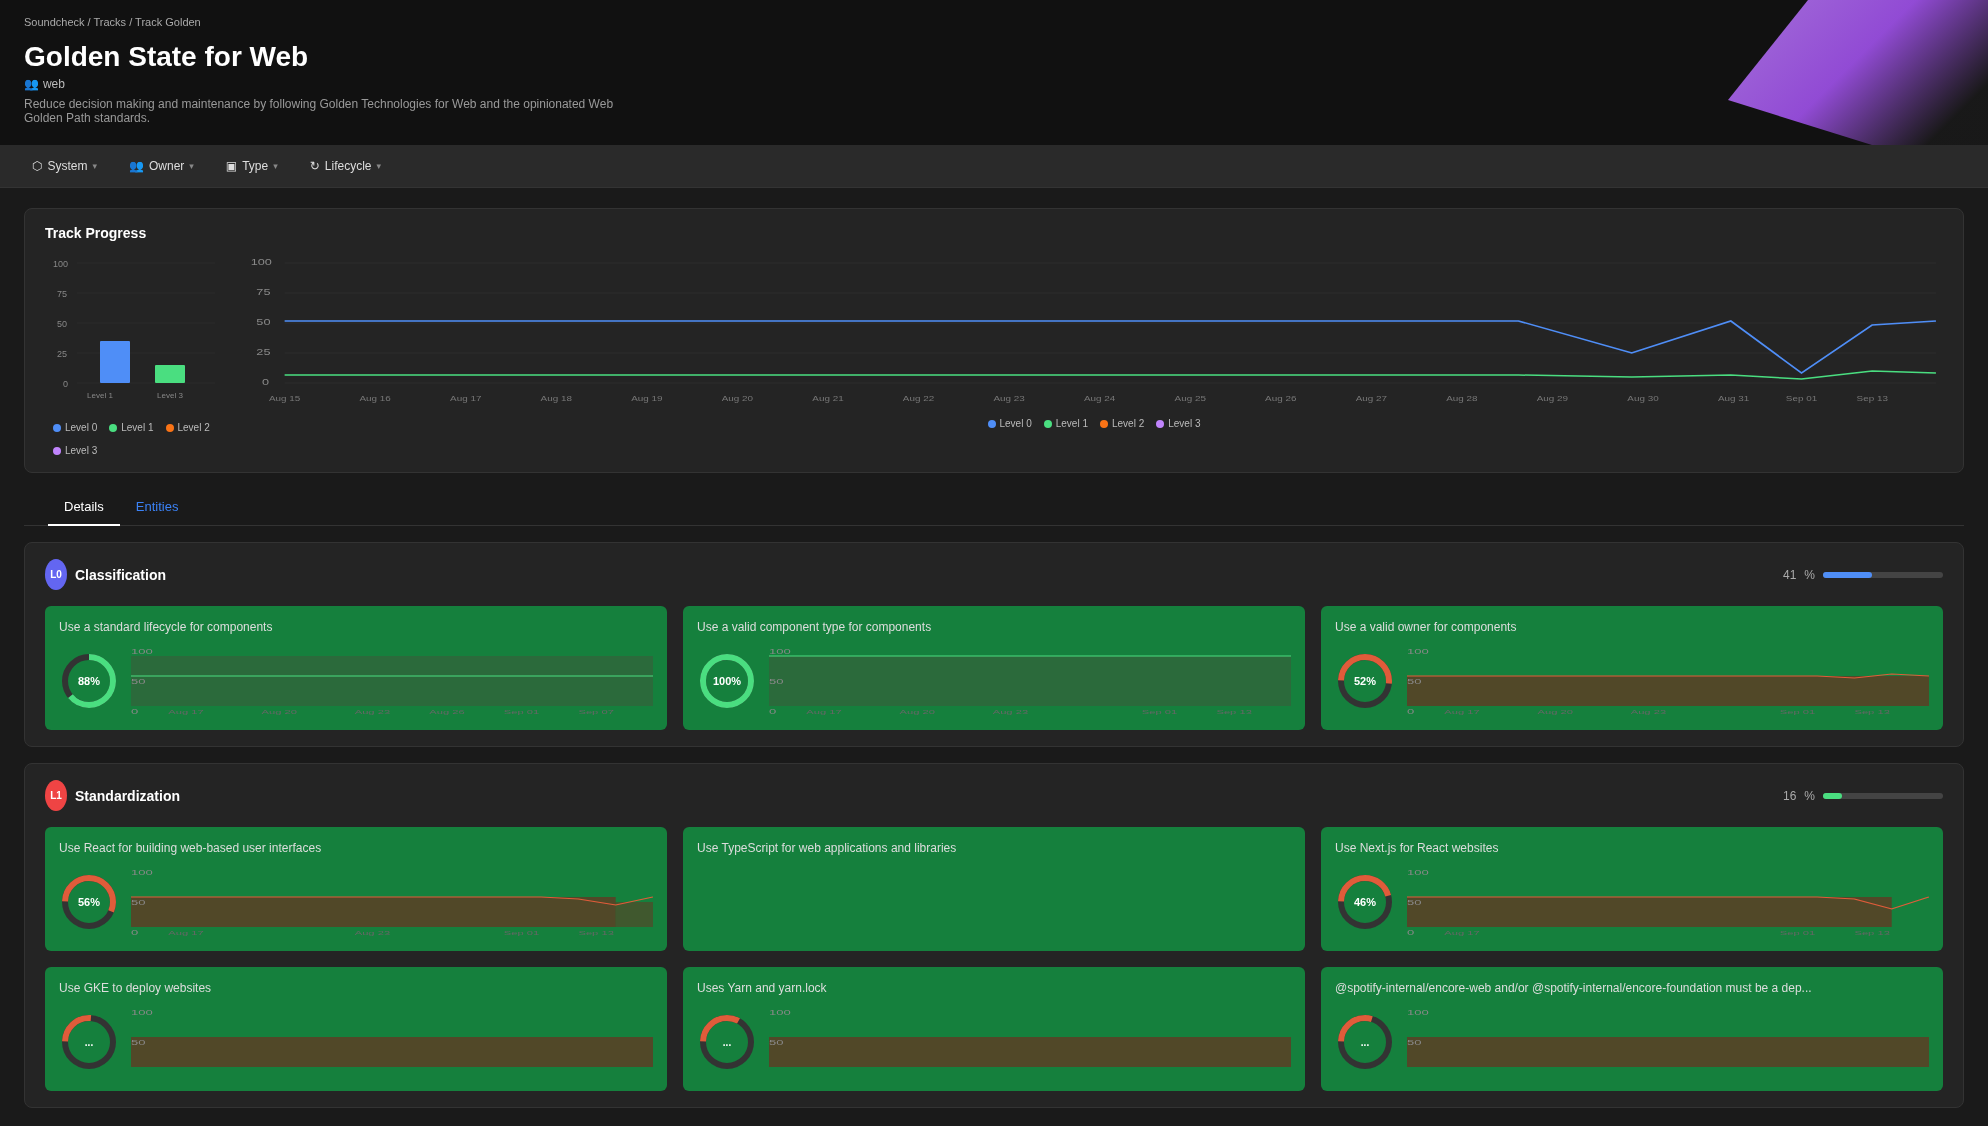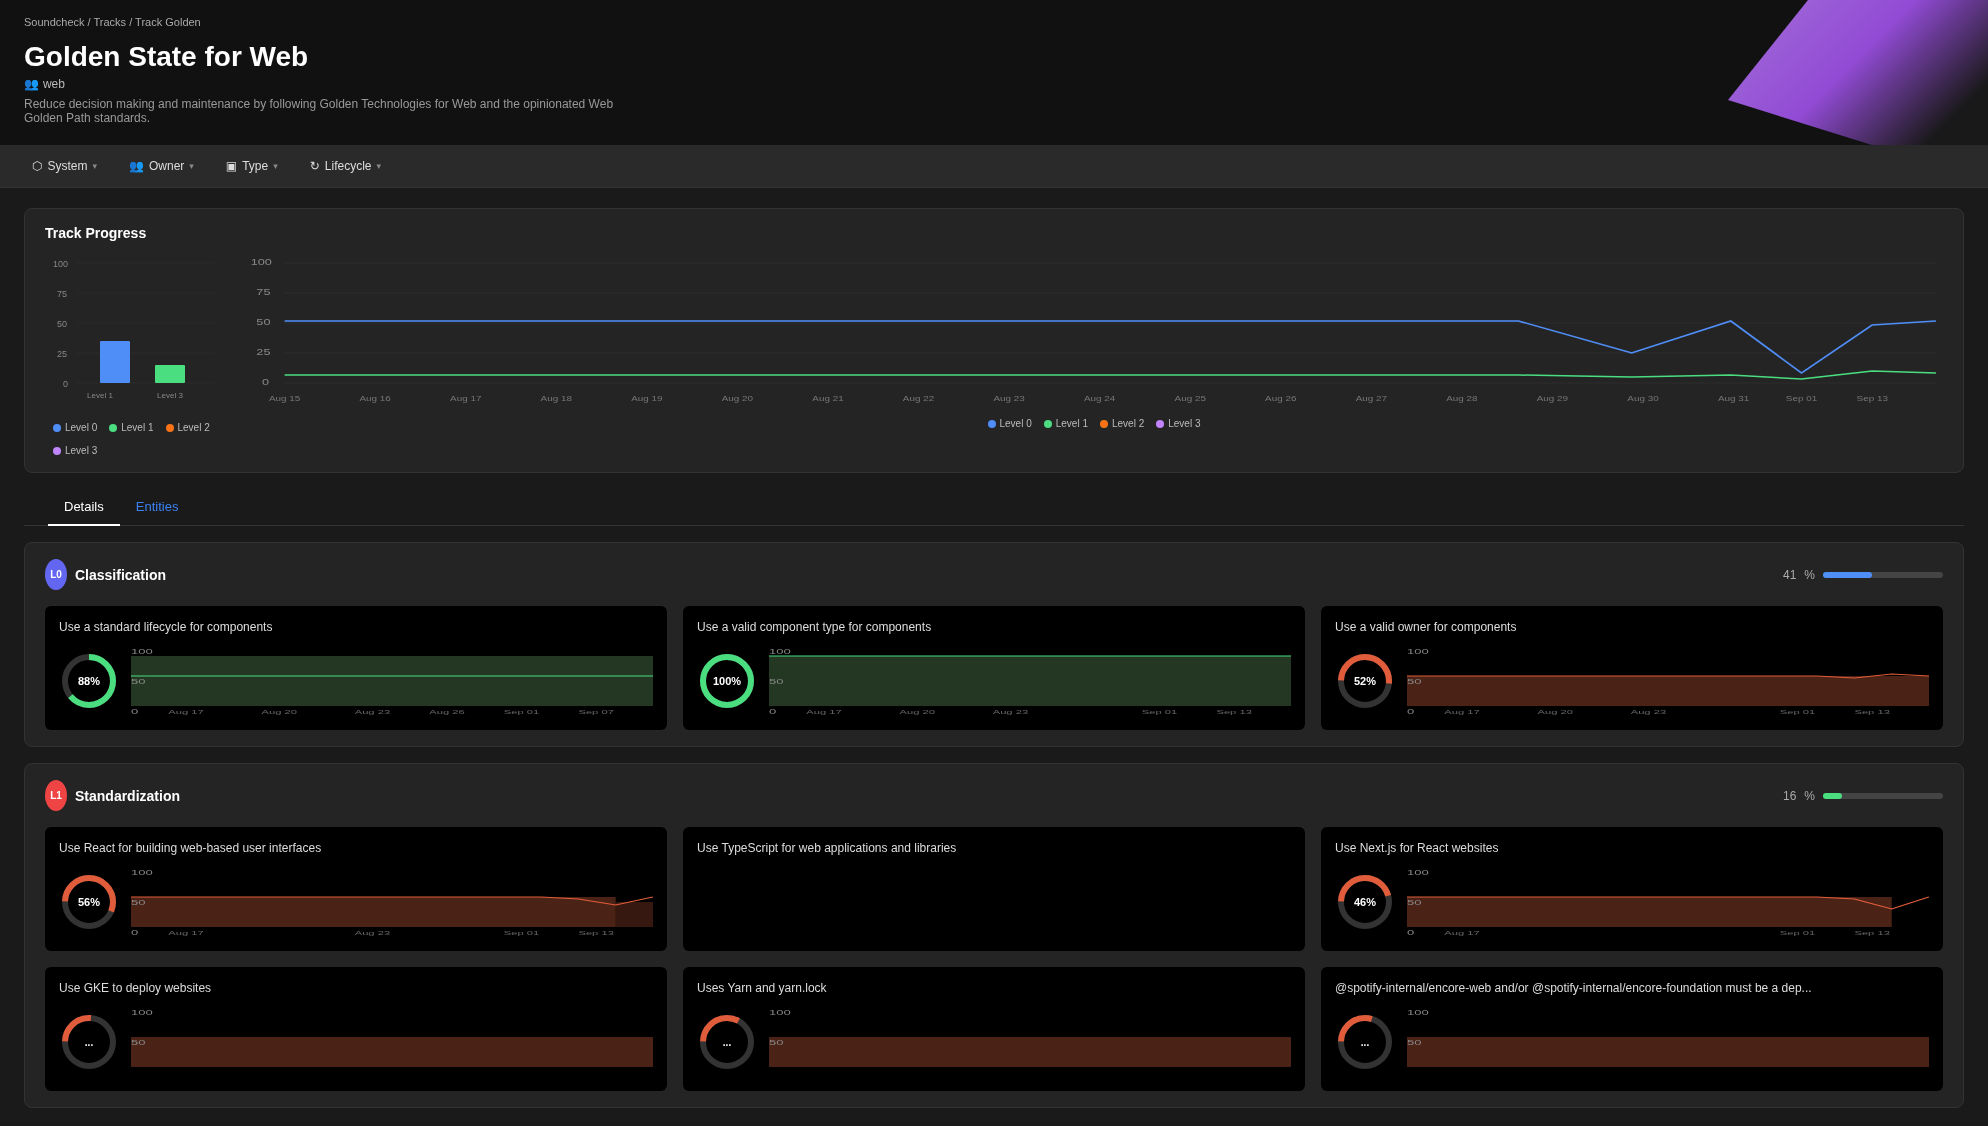--- a/index.html
+++ b/index.html
@@ -86,21 +86,21 @@
     }
     .level-badge.l0 { background: #6366f1; }
     .level-badge.l1 { background: #ef4444; }
 
     .subsection-pct-row { display: flex; align-items: center; gap: 8px; }
     .pct-label { font-size: 12px; color: #aaa; text-align: center; }
     .pct-bar-outer { width: 120px; height: 6px; background: #444; border-radius: 3px; }
     .pct-bar-inner { height: 100%; border-radius: 3px; }
 
     .metrics-grid { display: grid; grid-template-columns: repeat(3, 1fr); gap: 16px; }
-    .metric-card { background: #000000; border-radius: 6px; padding: 14px; }
+    .metric-card { background: #15803d; border-radius: 6px; padding: 14px; }
     .metric-title { font-size: 12px; color: #ddd; margin-bottom: 12px; font-weight: 500; }
     .metric-body { display: flex; align-items: center; gap: 12px; }
 
     
     .donut-wrap { position: relative; width: 60px; height: 60px; flex-shrink: 0; }
     .donut-pct {
       position: absolute; inset: 0;
       display: flex; align-items: center; justify-content: center;
       font-size: 11px; font-weight: 700; color: #fff;
     }

